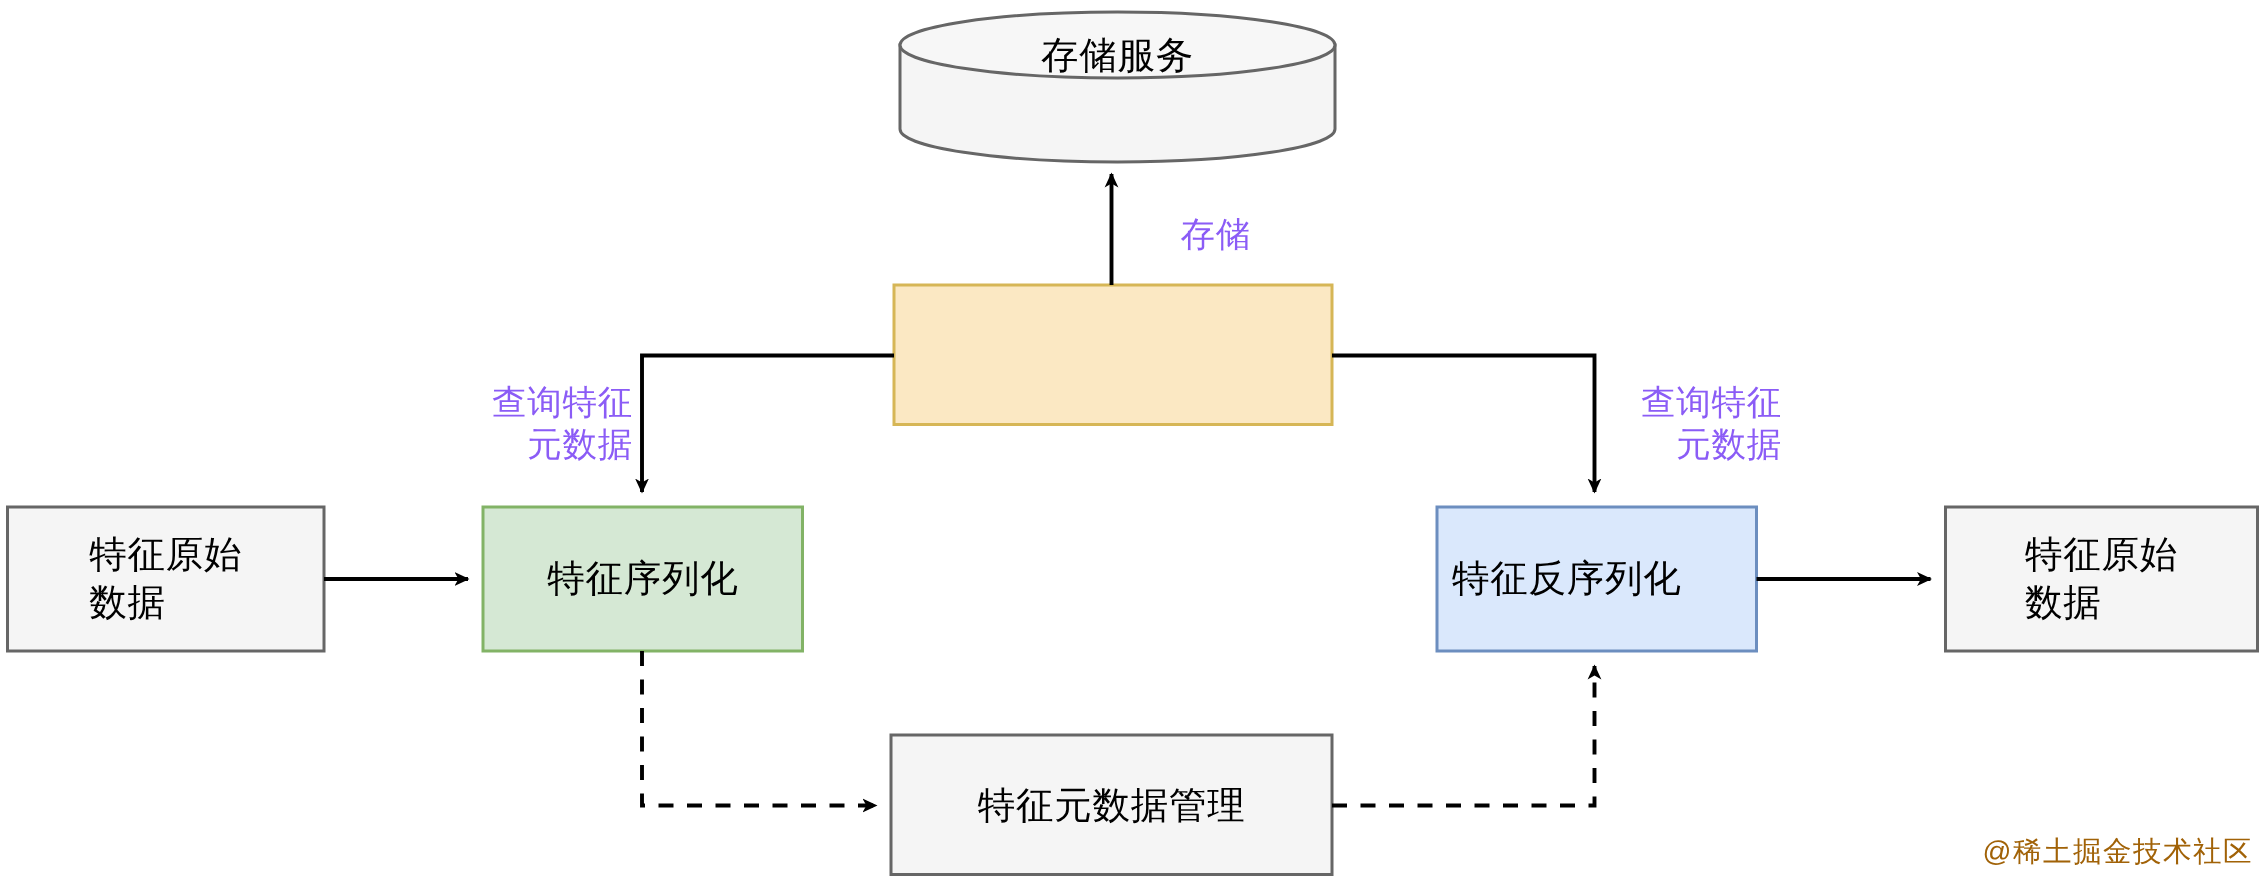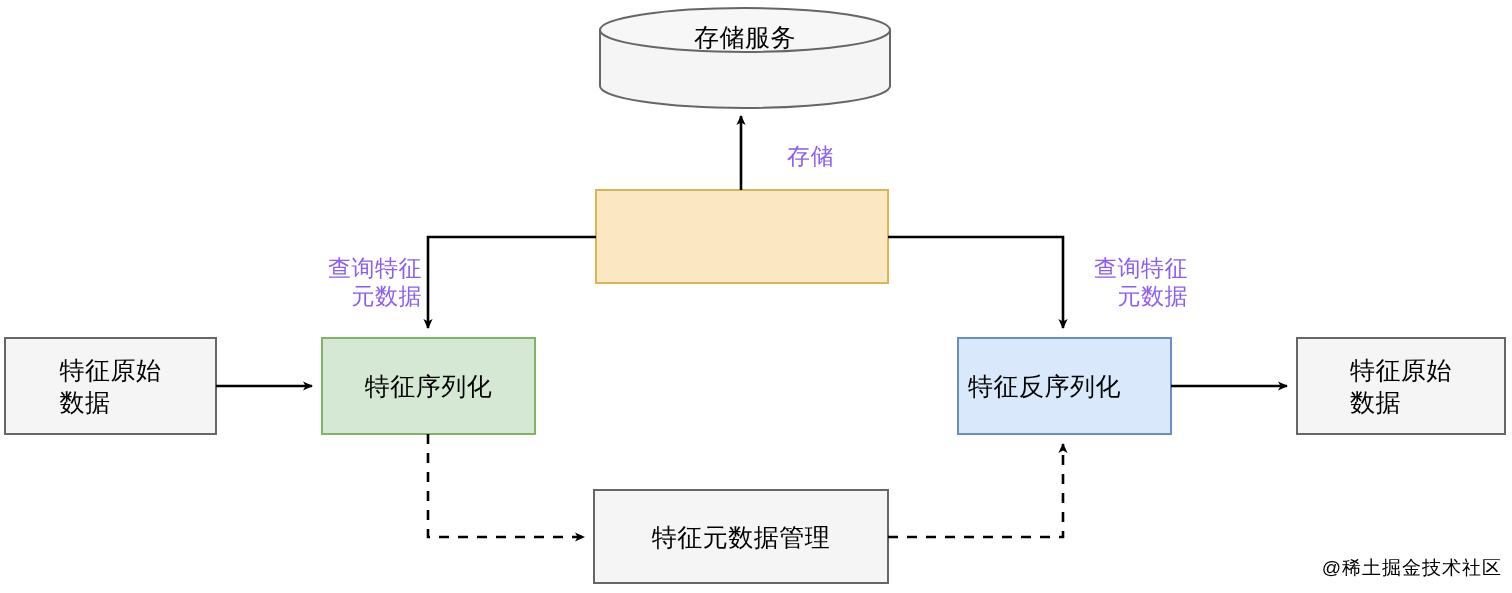--- a/index.html
+++ b/index.html
@@ -41,21 +41,21 @@
     position: absolute;
     color: #8b5cf6;
     font-size: 23px;
     line-height: 1.22;
     text-align: right;
     white-space: pre-line;
     letter-spacing: 0.5px;
   }
   .watermark {
     position: absolute;
-    color: #000000;
+    color: #a16207;
     font-size: 19px;
     letter-spacing: 1px;
     right: 10px;
     bottom: 12px;
   }
 </style>
 </head>
 <body>
 
 <div id="canvas">

